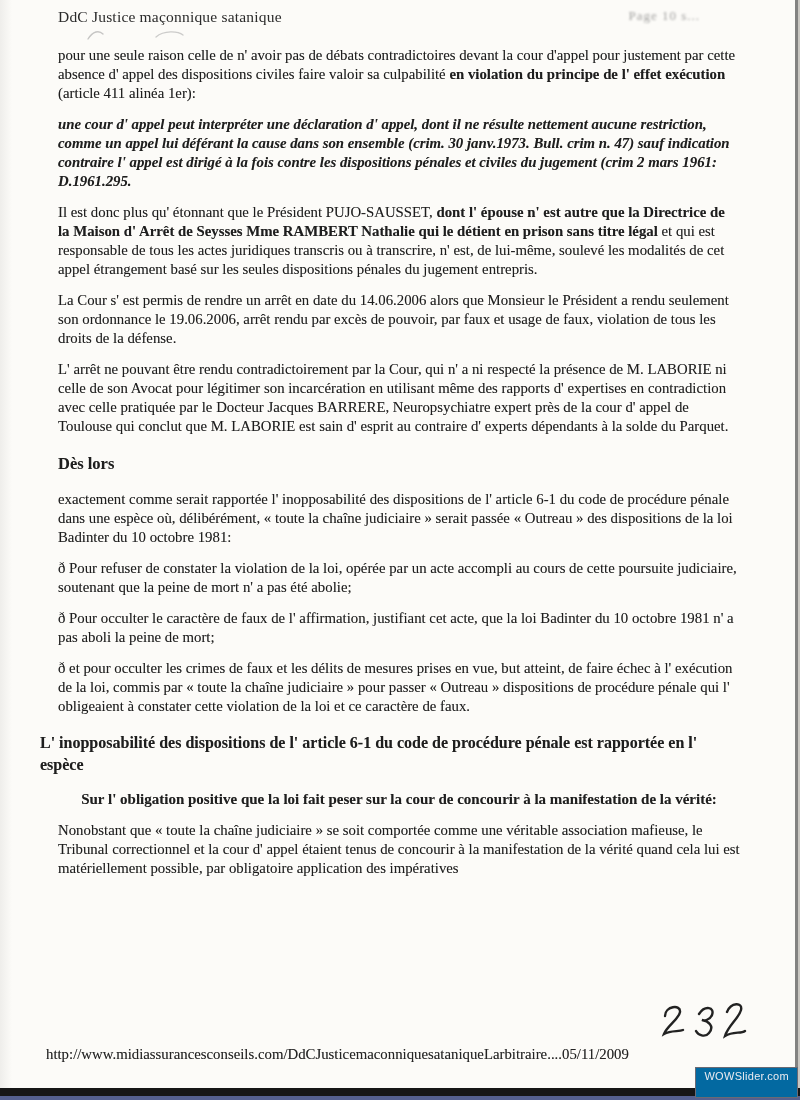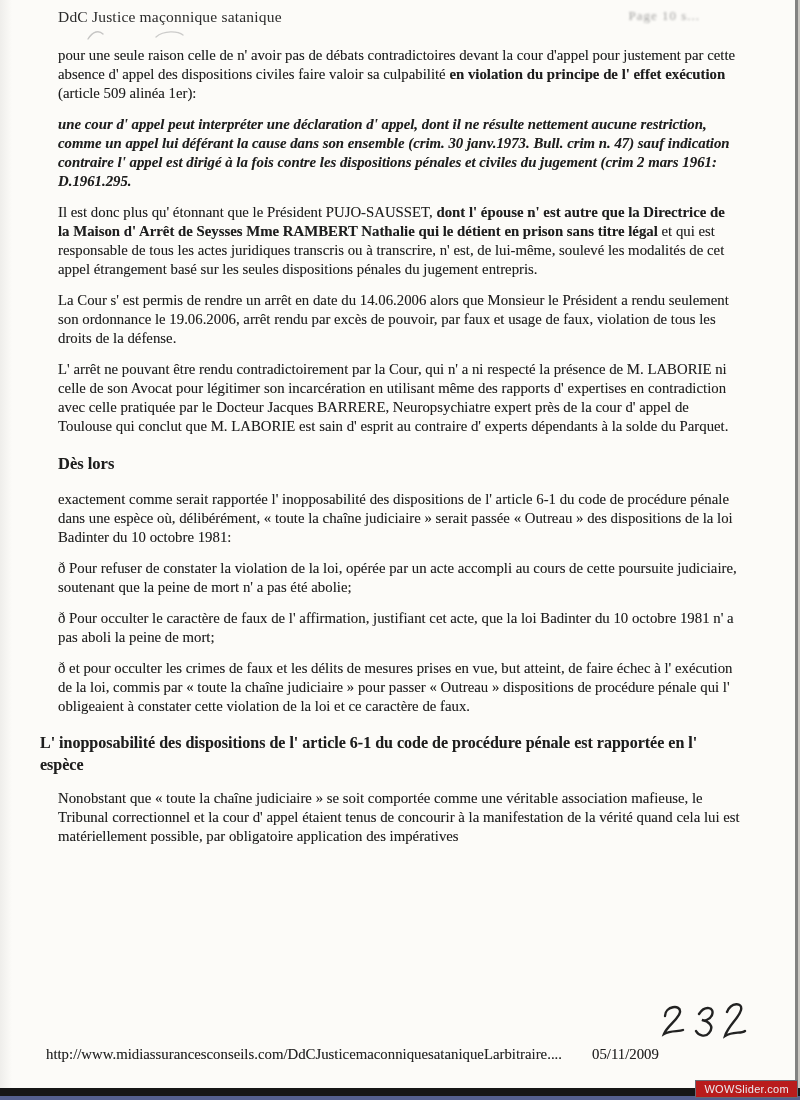--- a/index.html
+++ b/index.html
@@ -16,23 +16,23 @@
     content:"";position:absolute;left:0;top:0;bottom:0;width:12px;
     background:linear-gradient(to right, rgba(60,60,60,0.07), rgba(60,60,60,0));
     pointer-events:none;
   }
   .edge-right{position:absolute;top:0;bottom:8px;right:2px;width:3px;background:#4e4e4e;opacity:.7;}
   .edge-right-soft{position:absolute;top:0;bottom:8px;right:0;width:2px;background:#c9c7c2;}
   .bar-black{position:absolute;left:0;right:0;bottom:4px;height:8px;background:#161616;}
   .bar-blue{position:absolute;left:0;right:0;bottom:0;height:4px;background:#55608f;}
   .watermark{
     position:absolute;right:2px;bottom:2px;z-index:6;
-    background:#b91c1c;border:1px solid #6a6a74;
+    background:#0369a1;border:1px solid #6a6a74;
     color:#ebebf0;font-family:"Liberation Sans", sans-serif;
-    font-size:11px;line-height:13px;padding:2px 8px 1px;letter-spacing:.3px;
+    font-size:11px;line-height:13px;padding:2px 8px 14px;letter-spacing:.3px;
   }
 
   .content{
     position:absolute;left:0;top:0;right:0;
     padding:8px 60px 0 58px;
   }
   .doc-header{
     display:flex;justify-content:space-between;align-items:flex-start;
     margin-bottom:20px;
     font-family:Liberation Serif, serif;
@@ -51,21 +51,21 @@
   .h-center{font-size:16.5px;font-weight:700;text-align:left;
             margin:18px 0 16px;line-height:20px;text-shadow:0 0 .4px rgba(20,20,20,.35);}
   .h-left{font-size:16px;font-weight:700;margin:16px 0 13px -18px;line-height:22px;
           text-shadow:0 0 .4px rgba(20,20,20,.35);}
   .h-sub{font-size:15px;font-weight:700;text-align:center;margin:0 0 12px;line-height:20px;
          text-shadow:0 0 .4px rgba(20,20,20,.35);}
 
   .handwritten{position:absolute;left:655px;top:1000px;}
   .footer-line{
     position:absolute;left:46px;right:60px;top:1046px;
-    display:flex;gap:30px;align-items:baseline;
+    display:flex;align-items:baseline;
     font-size:14.8px;color:#242424;text-shadow:0 0 .4px rgba(20,20,20,.35);
   }
   .footer-url{white-space:nowrap;}
 </style>
 </head>
 <body>
 
 <div class="page">
 
   <svg class="pen-marks" width="130" height="16" viewBox="0 0 130 16">
@@ -73,34 +73,35 @@
     <path d="M70,11 C78,4 92,5 97,9" fill="none" stroke="#a5a5a5" stroke-width="1.3" stroke-linecap="round"></path>
   </svg>
 
   <div class="content">
 
     <div class="doc-header">
       <span class="doc-title">DdC Justice maçonnique satanique</span>
       <span class="page-label">Page 10 s...</span>
     </div>
 
-    <p class="para"><span>pour une seule raison celle de n' avoir pas de débats contradictoires devant la cour d'appel pour justement par cette absence d' appel des dispositions civiles faire valoir sa culpabilité </span><span class="b">en violation du principe de l' effet exécution</span><span> (article 509 alinéa 1er):</span></p>
+    <p class="para"><span>pour une seule raison celle de n' avoir pas de débats contradictoires devant la cour d'appel pour justement par cette absence d' appel des dispositions civiles faire valoir sa culpabilité </span><span class="b">en violation du principe de l' effet exécution</span><span> (article 411 alinéa 1er):</span></p>
     <p class="para quote"><span>une cour d' appel peut interpréter une déclaration d' appel, dont il ne résulte nettement aucune restriction, comme un appel lui déférant la cause dans son ensemble (crim. 30 janv.1973. Bull. crim n. 47) sauf indication contraire l' appel est dirigé à la fois contre les dispositions pénales et civiles du jugement (crim 2 mars 1961: D.1961.295.</span></p>
     <p class="para"><span>Il est donc plus qu' étonnant que le Président PUJO-SAUSSET, </span><span class="b">dont l' épouse n' est autre que la Directrice de la Maison d' Arrêt de Seysses Mme RAMBERT Nathalie qui le détient en prison sans titre légal</span><span> et qui est responsable de tous les actes juridiques transcris ou à transcrire, n' est, de lui-même, soulevé les modalités de cet appel étrangement basé sur les seules dispositions pénales du jugement entrepris.</span></p>
     <p class="para"><span>La Cour s' est permis de rendre un arrêt en date du 14.06.2006 alors que Monsieur le Président a rendu seulement son ordonnance le 19.06.2006, arrêt rendu par excès de pouvoir, par faux et usage de faux, violation de tous les droits de la défense.</span></p>
     <p class="para"><span>L' arrêt ne pouvant être rendu contradictoirement par la Cour, qui n' a ni respecté la présence de M. LABORIE ni celle de son Avocat pour légitimer son incarcération en utilisant même des rapports d' expertises en contradiction avec celle pratiquée par le Docteur Jacques BARRERE, Neuropsychiatre expert près de la cour d' appel de Toulouse qui conclut que M. LABORIE est sain d' esprit au contraire d' experts dépendants à la solde du Parquet.</span></p>
 
     <p class="h-center">Dès lors</p>
 
     <p class="para"><span>exactement comme serait rapportée l' inopposabilité des dispositions de l' article 6-1 du code de procédure pénale dans une espèce où, délibérément, « toute la chaîne judiciaire » serait passée « Outreau » des dispositions de la loi Badinter du 10 octobre 1981:</span></p>
     <p class="para"><span>ð Pour refuser de constater la violation de la loi, opérée par un acte accompli au cours de cette poursuite judiciaire, soutenant que la peine de mort n' a pas été abolie;</span></p>
     <p class="para"><span>ð Pour occulter le caractère de faux de l' affirmation, justifiant cet acte, que la loi Badinter du 10 octobre 1981 n' a pas aboli la peine de mort;</span></p>
     <p class="para"><span>ð et pour occulter les crimes de faux et les délits de mesures prises en vue, but atteint, de faire échec à l' exécution de la loi, commis par « toute la chaîne judiciaire » pour passer « Outreau » dispositions de procédure pénale qui l' obligeaient à constater cette violation de la loi et ce caractère de faux.</span></p>
 
     <p class="h-left">L' inopposabilité des dispositions de l' article 6-1 du code de procédure pénale est rapportée en l' espèce</p>
+    <p class="h-sub">Sur l' obligation positive que la loi fait peser sur la cour de concourir à la manifestation de la vérité:</p>
 
     <p class="para"><span>Nonobstant que « toute la chaîne judiciaire » se soit comportée comme une véritable association mafieuse, le Tribunal correctionnel et la cour d' appel étaient tenus de concourir à la manifestation de la vérité quand cela lui est matériellement possible, par obligatoire application des impératives</span></p>
   </div>
 
   <svg class="handwritten" role="img" width="95" height="46" viewBox="0 0 95 46" aria-label="232">
     <path d="M10,16 C10,6 26,4 25,12 C24,19 12,26 9,34 C16,30 24,32 28,30" fill="none" stroke="#222" stroke-width="2.4" stroke-linecap="round"></path>
     <path d="M44,14 C50,5 60,7 57,15 C55,20 49,21 47,20 C53,21 60,26 54,33 C50,38 43,35 41,31" fill="none" stroke="#222" stroke-width="2.4" stroke-linecap="round"></path>
     <path d="M72,12 C76,2 88,2 86,10 C84,18 73,26 70,36 C78,31 86,34 90,31" fill="none" stroke="#222" stroke-width="2.4" stroke-linecap="round"></path>
   </svg>
 

